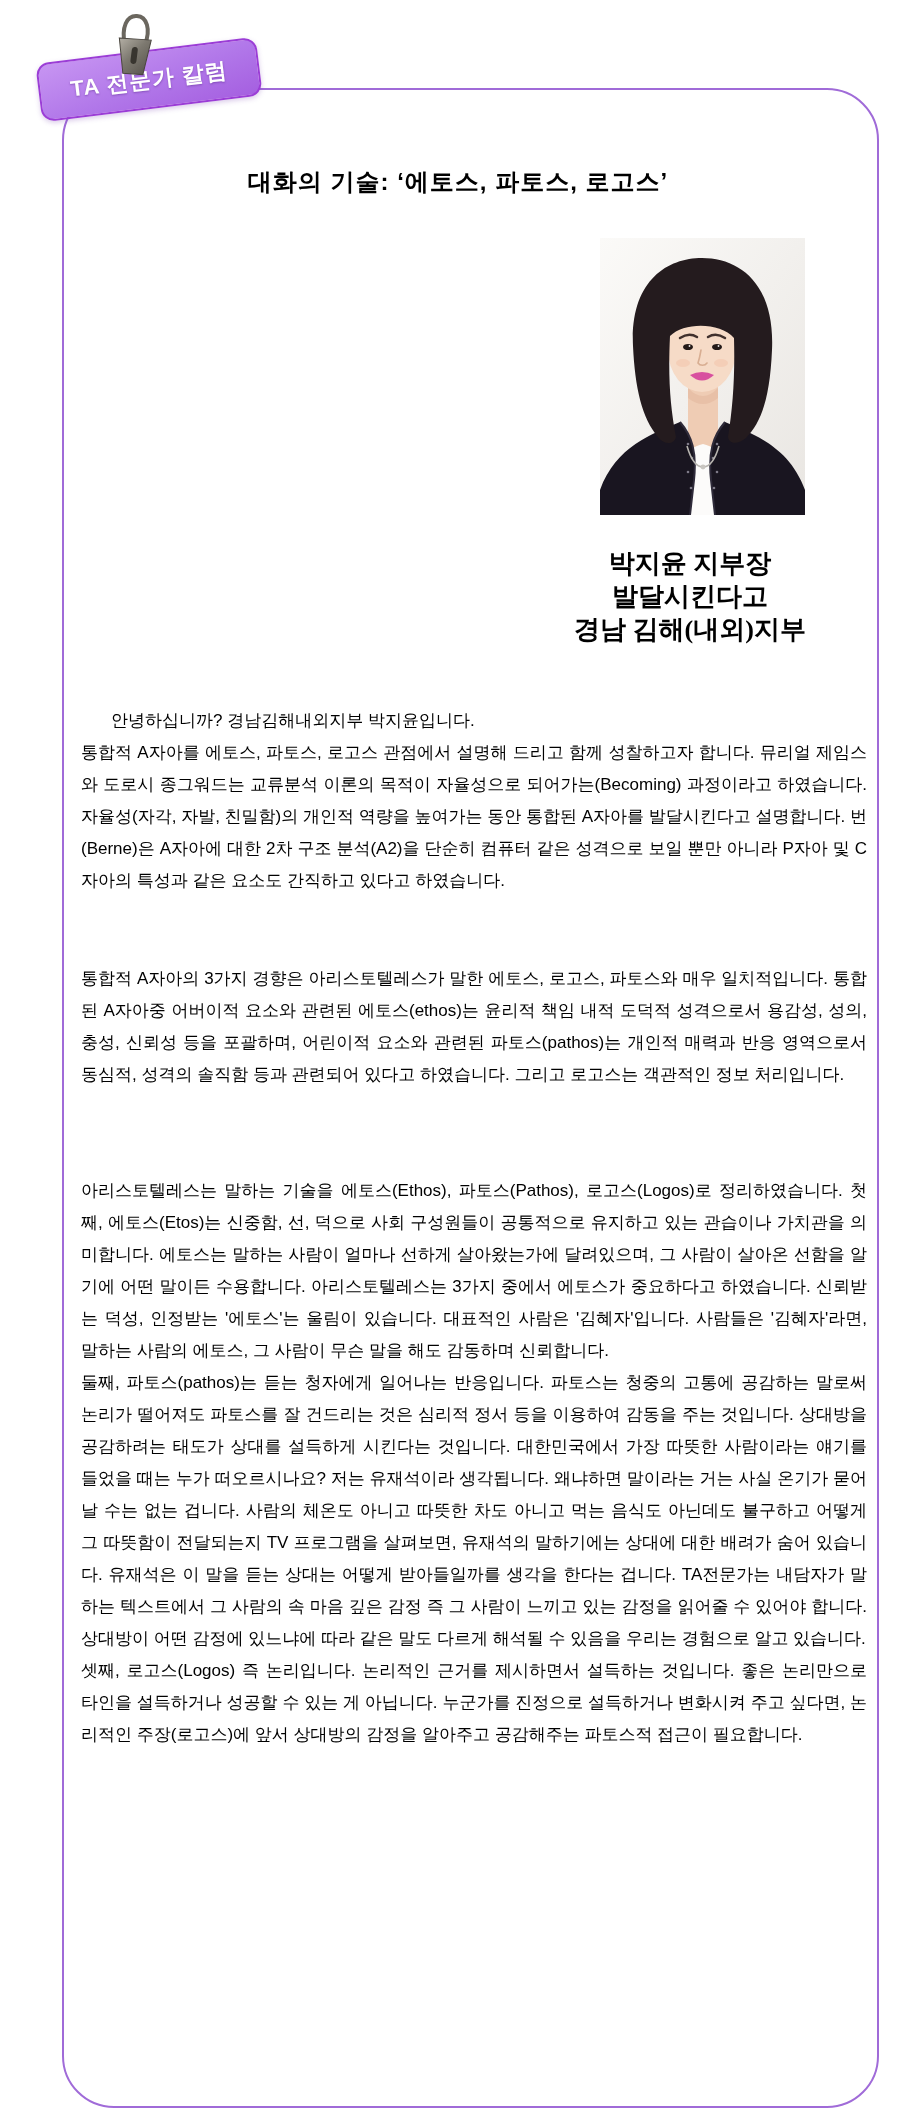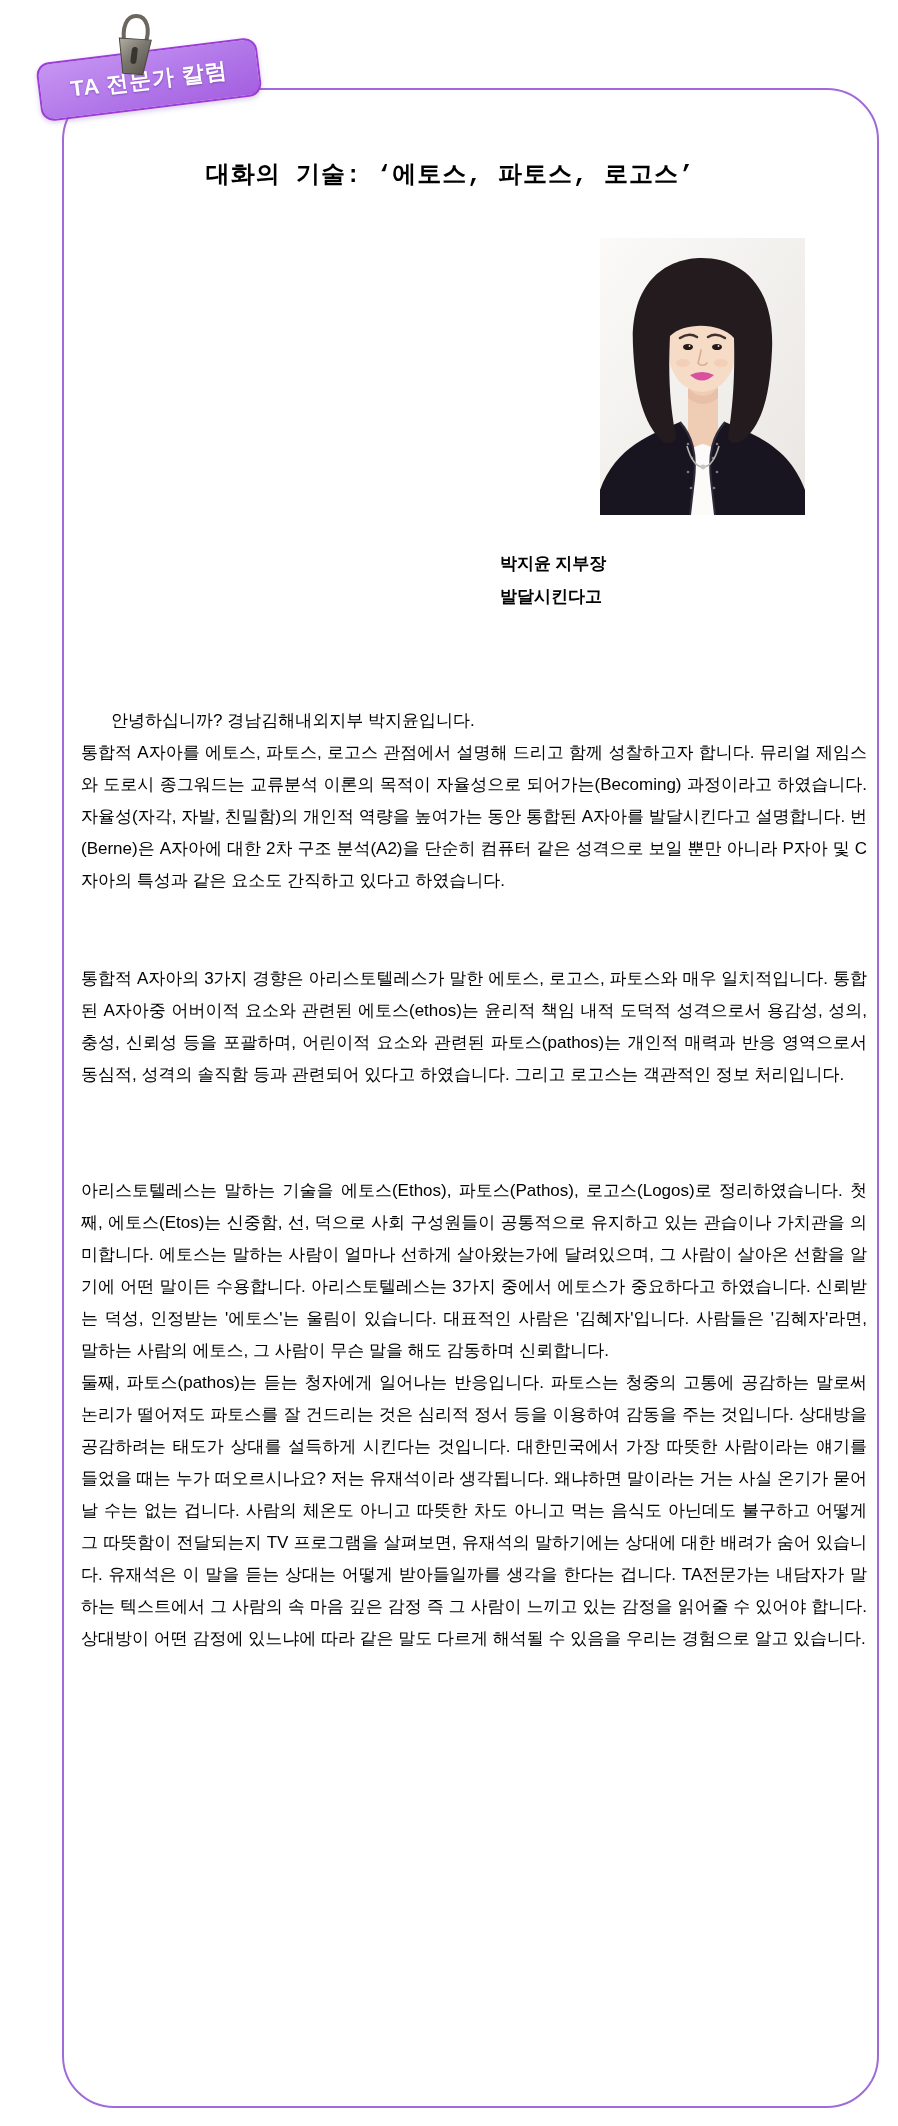--- a/index.html
+++ b/index.html
@@ -27,33 +27,33 @@
     box-shadow:0 2px 5px rgba(110,50,170,.25);z-index:3;
   }
   .badge-label{
     color:var(--badge-text,#ffffff);font-weight:bold;font-size:22px;letter-spacing:1px;
     text-shadow:0 1px 2px rgba(80,30,130,.45);white-space:nowrap;
   }
   .clip{position:absolute;left:106px;top:8px;width:58px;height:70px;transform:rotate(4deg);z-index:4;}
 
   
   .title{
-    position:absolute;left:57px;top:158px;width:786px;margin:0;
-    text-align:center;font-family:Liberation Mono, monospace;
+    position:absolute;left:57px;top:158px;width:786px;margin:8px;
+    text-align:center;font-family:Liberation Sans, sans-serif;
     font-weight:bold;font-size:24px;letter-spacing:1px;z-index:2;
   }
 
   
   .photo{position:absolute;left:600px;top:238px;width:205px;height:277px;z-index:2;}
 
   
   .author{
     position:absolute;left:500px;top:547px;width:380px;
-    font-family:"Liberation Serif",serif;
-    font-weight:bold;font-size:17px;line-height:33px;z-index:2;
+    text-align:center;font-family:"Liberation Serif",serif;
+    font-weight:bold;font-size:26px;line-height:33px;z-index:2;
   }
 
   
   .article-body{
     position:absolute;left:57px;top:5px;width:786px;height:2126px;
     font-size:17px;line-height:32px;z-index:2;margin-left:24px;
   }
   .para{position:absolute;left:0;width:100%;}
   .para-1{top:700px}
   .para-2{top:958px}
@@ -131,29 +131,31 @@
     <circle cx="118.5" cy="108" r="0.9" fill="#fff" opacity="0.9"></circle>
     <path d="M101 112 C100 118 99 122 98 125 C100 128 105 128 107 125" stroke="#d8ae92" stroke-width="1.6" fill="none" stroke-linecap="round"></path>
     <path d="M90 137 Q102 131 114 137 Q102 148 90 137 Z" fill="#d8509f"></path>
 
     <path d="M33 108 C30 44 66 20 102 20 C140 20 175 46 172 112 C170 158 162 184 146 200 C138 207 129 206 128 199 C133 168 135 138 134 100 C120 84 84 84 70 98 C68 138 70 168 76 199 C74 207 64 207 58 199 C42 180 35 150 33 108 Z" fill="#241b1e"></path>
   </svg>
 
   <div class="author">
     <div>박지윤 지부장</div>
     <div>발달시킨다고</div>
+    <div>경남 김해(내외)지부</div>
   </div>
 
   <div class="article-body">
       <div class="para para-1">
         <div class="seg indent">안녕하십니까? 경남김해내외지부 박지윤입니다.</div>
         <div class="seg">통합적 A자아를 에토스, 파토스, 로고스 관점에서 설명해 드리고 함께 성찰하고자 합니다. 뮤리얼 제임스와 도로시 종그워드는 교류분석 이론의 목적이 자율성으로 되어가는(Becoming) 과정이라고 하였습니다. 자율성(자각, 자발, 친밀함)의 개인적 역량을 높여가는 동안 통합된 A자아를 발달시킨다고 설명합니다. 번(Berne)은 A자아에 대한 2차 구조 분석(A2)을 단순히 컴퓨터 같은 성격으로 보일 뿐만 아니라 P자아 및 C자아의 특성과 같은 요소도 간직하고 있다고 하였습니다.</div>
       </div>
       <div class="para para-2">
         <div class="seg">통합적 A자아의 3가지 경향은 아리스토텔레스가 말한 에토스, 로고스, 파토스와 매우 일치적입니다. 통합된 A자아중 어버이적 요소와 관련된 에토스(ethos)는 윤리적 책임 내적 도덕적 성격으로서 용감성, 성의, 충성, 신뢰성 등을 포괄하며, 어린이적 요소와 관련된 파토스(pathos)는 개인적 매력과 반응 영역으로서 동심적, 성격의 솔직함 등과 관련되어 있다고 하였습니다. 그리고 로고스는 객관적인 정보 처리입니다.</div>
       </div>
       <div class="para para-3">
         <div class="seg">아리스토텔레스는 말하는 기술을 에토스(Ethos), 파토스(Pathos), 로고스(Logos)로 정리하였습니다. 첫째, 에토스(Etos)는 신중함, 선, 덕으로 사회 구성원들이 공통적으로 유지하고 있는 관습이나 가치관을 의미합니다. 에토스는 말하는 사람이 얼마나 선하게 살아왔는가에 달려있으며, 그 사람이 살아온 선함을 알기에 어떤 말이든 수용합니다. 아리스토텔레스는 3가지 중에서 에토스가 중요하다고 하였습니다. 신뢰받는 덕성, 인정받는 '에토스'는 울림이 있습니다. 대표적인 사람은 '김혜자'입니다. 사람들은 '김혜자'라면, 말하는 사람의 에토스, 그 사람이 무슨 말을 해도 감동하며 신뢰합니다.</div>
         <div class="seg">둘째, 파토스(pathos)는 듣는 청자에게 일어나는 반응입니다. 파토스는 청중의 고통에 공감하는 말로써 논리가 떨어져도 파토스를 잘 건드리는 것은 심리적 정서 등을 이용하여 감동을 주는 것입니다. 상대방을 공감하려는 태도가 상대를 설득하게 시킨다는 것입니다. 대한민국에서 가장 따뜻한 사람이라는 얘기를 들었을 때는 누가 떠오르시나요? 저는 유재석이라 생각됩니다. 왜냐하면 말이라는 거는 사실 온기가 묻어날 수는 없는 겁니다. 사람의 체온도 아니고 따뜻한 차도 아니고 먹는 음식도 아닌데도 불구하고 어떻게 그 따뜻함이 전달되는지 TV 프로그램을 살펴보면, 유재석의 말하기에는 상대에 대한 배려가 숨어 있습니다. 유재석은 이 말을 듣는 상대는 어떻게 받아들일까를 생각을 한다는 겁니다. TA전문가는 내담자가 말하는 텍스트에서 그 사람의 속 마음 깊은 감정 즉 그 사람이 느끼고 있는 감정을 읽어줄 수 있어야 합니다. 상대방이 어떤 감정에 있느냐에 따라 같은 말도 다르게 해석될 수 있음을 우리는 경험으로 알고 있습니다.</div>
+        <div class="seg">셋째, 로고스(Logos) 즉 논리입니다. 논리적인 근거를 제시하면서 설득하는 것입니다. 좋은 논리만으로 타인을 설득하거나 성공할 수 있는 게 아닙니다. 누군가를 진정으로 설득하거나 변화시켜 주고 싶다면, 논리적인 주장(로고스)에 앞서 상대방의 감정을 알아주고 공감해주는 파토스적 접근이 필요합니다.</div>
       </div>
     </div>
 
 </div>
 
 </body></html>

